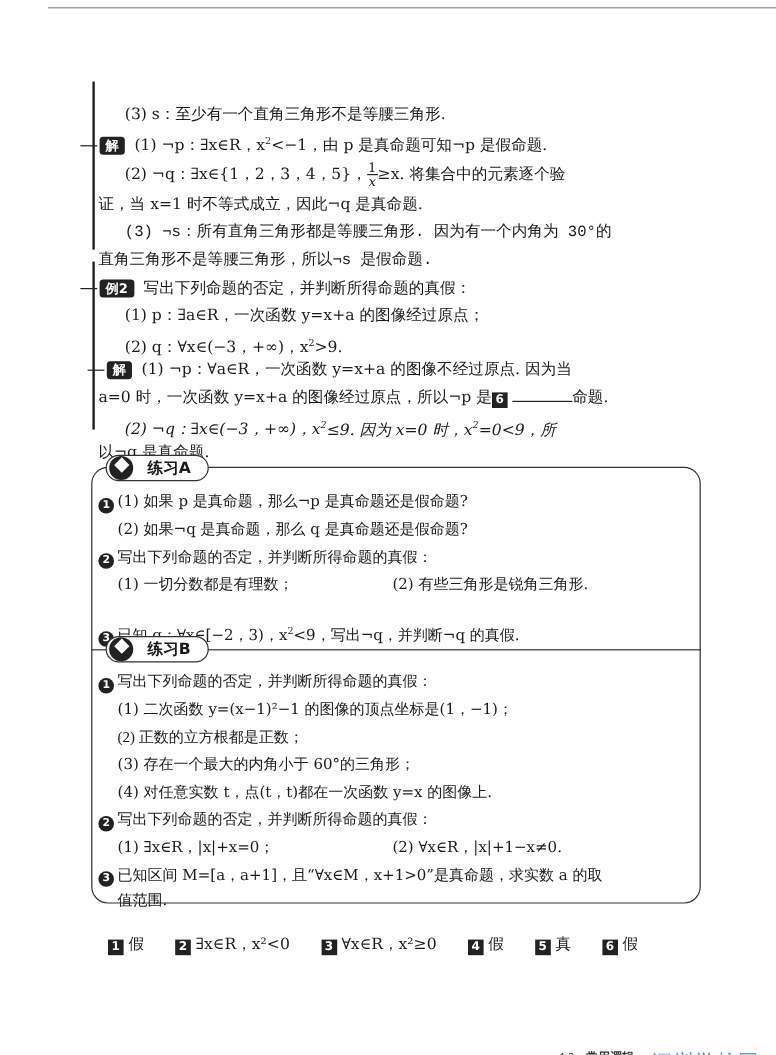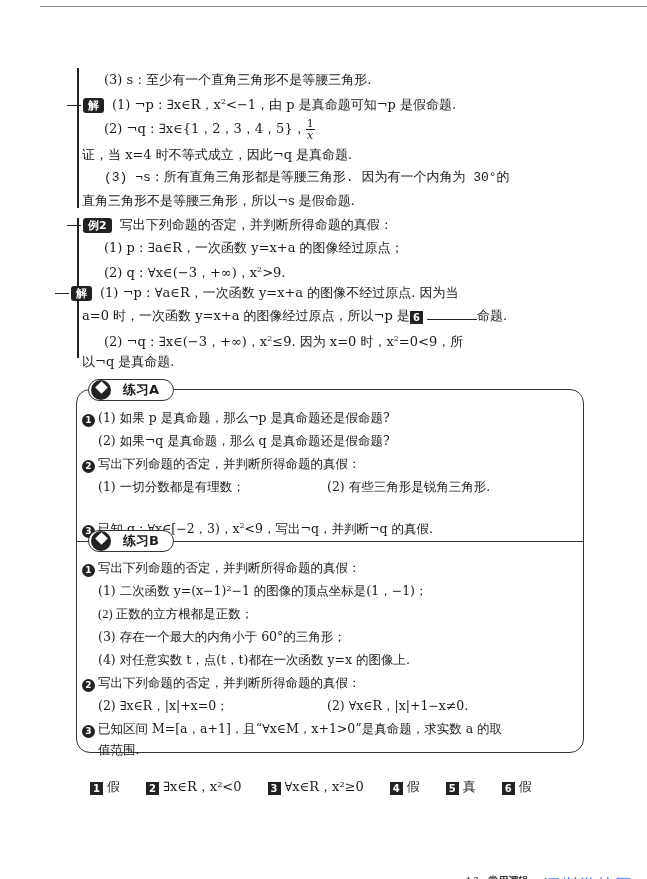--- a/index.html
+++ b/index.html
@@ -1,20 +1,20 @@
 <!DOCTYPE html>
 <html><head>
 <meta charset="utf-8">
 <style>
   * { box-sizing: border-box; margin: 0; padding: 0; }
   html, body { width: 647px; height: 879px; background: #ffffff; overflow: hidden; }
   body { position: relative; font-family: "DejaVu Serif", "Liberation Serif", serif; color: #1a1a1a; font-size: 13px; }
   .top-rule { position: absolute; left: 40px; right: 0; top: 6px; border-top: 1px solid #888; }
   .vbar { position: absolute; left: 77px; width: 1.5px; background: #222; }
-  .line { position: absolute; left: 82px; white-space: nowrap; line-height: 20px; }
+  .line { position: absolute; left: 82px; white-space: nowrap; line-height: 20px; margin-top: 16px; }
   .ind { padding-left: 22px; }
   .tag { display: inline-block; background: #222; color: #fff; font-family: "DejaVu Sans", sans-serif; font-size: 11px; font-weight: bold; padding: 0 5px; border-radius: 3px; line-height: 15px; margin-right: 8px; position: relative; }
   .tag-line { display: inline-block; width: 14px; border-top: 1.5px solid #222; vertical-align: middle; margin-left: -5px; margin-right: 2px; }
   sup { font-size: 8px; }
   .frac { display: inline-block; vertical-align: middle; text-align: center; font-size: 11px; line-height: 11px; }
   .frac .num { display: block; border-bottom: 1px solid #222; padding: 0 1px; }
   .frac .den { display: block; font-style: italic; }
   .blank { display: inline-block; width: 50px; border-bottom: 1px solid #222; vertical-align: baseline; }
   .sq { display: inline-block; background: #222; color: #fff; font-family: "DejaVu Sans", sans-serif; font-size: 10px; font-weight: bold; width: 13px; height: 13px; line-height: 13px; text-align: center; margin-right: 4px; vertical-align: -1px; }
   .circ { display: inline-block; width: 13px; height: 13px; border-radius: 50%; background: #222; color: #fff; font-family: "DejaVu Sans", sans-serif; font-size: 9px; font-weight: bold; text-align: center; line-height: 13px; margin-right: 3px; vertical-align: -1px; }
@@ -38,39 +38,39 @@
 <div class="vbar" style="top:68px;height:140px;"></div>
 <div class="vbar" style="top:218px;height:140px;"></div>
 
 <div class="line" style="top:70px;"><span class="ind">(3) s：至少有一个直角三角形不是等腰三角形.</span></div>
 
 <div class="line" style="top:92px;left:72px;">
   <span class="tag-line"></span><span class="tag">解</span><span>(1) ¬p：∃x∈R，x</span><sup>2</sup><span>&lt;−1，由 p 是真命题可知¬p 是假命题.</span>
 </div>
 
 <div class="line" style="top:118px;">
-  <span class="ind">(2) ¬q：∃x∈{1，2，3，4，5}，</span><span class="frac"><span class="num">1</span><span class="den">x</span></span>
+  <span class="ind">(2) ¬q：∃x∈{1，2，3，4，5}，</span><span class="frac"><span class="num">1</span><span class="den">x</span></span><span>≥x. 将集合中的元素逐个验</span>
 </div>
-<div class="line" style="top:145px;"><span>证，当 x=4 时不等式成立，因此¬q 是真命题.</span></div>
+<div class="line" style="top:145px;"><span>证，当 x=1 时不等式成立，因此¬q 是真命题.</span></div>
 <div class="line" style="top:168px;font-family:Liberation Mono, monospace;"><span class="ind">(3) ¬s：所有直角三角形都是等腰三角形. 因为有一个内角为 30°的</span></div>
-<div class="line" style="top:191px;"><span>直角三角形不是等腰三角形，所以¬s 是假命题.</span></div>
+<div class="line" style="top:191px;font-family:Liberation Mono, monospace;"><span>直角三角形不是等腰三角形，所以¬s 是假命题.</span></div>
 
 <div class="line" style="top:215px;left:72px;">
   <span class="tag-line"></span><span class="tag">例2</span><span>写出下列命题的否定，并判断所得命题的真假：</span>
 </div>
 <div class="line" style="top:238px;"><span class="ind">(1) p：∃a∈R，一次函数 y=x+a 的图像经过原点；</span></div>
 <div class="line" style="top:260px;"><span class="ind">(2) q：∀x∈(−3，+∞)，x</span><sup>2</sup><span>&gt;9.</span></div>
 
-<div class="line" style="top:283px;left:60px;">
+<div class="line" style="top:283px;left:78px;">
   <span class="tag-line"></span><span class="tag">解</span><span>(1) ¬p：∀a∈R，一次函数 y=x+a 的图像不经过原点. 因为当</span>
 </div>
 <div class="line" style="top:306px;">
   <span>a=0 时，一次函数 y=x+a 的图像经过原点，所以¬p 是</span><span class="sq">6</span><span class="blank"></span><span>命题.</span>
 </div>
-<div class="line" style="top:329px;">
+<div class="line" style="top:329px;font-style:italic;">
   <span class="ind">(2) ¬q：∃x∈(−3，+∞)，x</span><sup>2</sup><span>≤9. 因为 x=0 时，x</span><sup>2</sup><span>=0&lt;9，所</span>
 </div>
 <div class="line" style="top:352px;"><span>以¬q 是真命题.</span></div>
 
 <div class="box" style="top:389px;height:364px;"></div>
 
 <div class="exhead" style="left:88px;top:379px;">
   <span class="exicon"></span>
   <span class="extitle">练习A</span>
 </div>
@@ -87,21 +87,21 @@
   <span class="exicon"></span>
   <span class="extitle">练习B</span>
 </div>
 
 <div class="ex-line" style="left:82px;top:558px;"><span class="circ">1</span><span>写出下列命题的否定，并判断所得命题的真假：</span></div>
 <div class="ex-line" style="left:98px;top:581px;"><span>(1) 二次函数 y=(x−1)²−1 的图像的顶点坐标是(1，−1)；</span></div>
 <div class="ex-line" style="left:98px;top:604px;font-family:Liberation Serif, serif;"><span>(2) 正数的立方根都是正数；</span></div>
 <div class="ex-line" style="left:98px;top:627px;"><span>(3) 存在一个最大的内角小于 60°的三角形；</span></div>
 <div class="ex-line" style="left:98px;top:650px;"><span>(4) 对任意实数 t，点(t，t)都在一次函数 y=x 的图像上.</span></div>
 <div class="ex-line" style="left:82px;top:673px;"><span class="circ">2</span><span>写出下列命题的否定，并判断所得命题的真假：</span></div>
-<div class="ex-line" style="left:98px;top:696px;"><span>(2) ∃x∈R，|x|+x=0；</span></div>
+<div class="ex-line" style="left:98px;top:696px;"><span>(1) ∃x∈R，|x|+x=0；</span></div>
 <div class="ex-line" style="left:327px;top:696px;"><span>(2) ∀x∈R，|x|+1−x≠0.</span></div>
 <div class="ex-line" style="left:82px;top:719px;"><span class="circ">3</span><span>已知区间 M=[a，a+1]，且“∀x∈M，x+1&gt;0”是真命题，求实数 a 的取</span></div>
 <div class="ex-line" style="left:98px;top:740px;"><span>值范围.</span></div>
 
 <div class="ans-row">
   <span class="ans"><span class="sq">1</span><span>假</span></span>
   <span class="ans"><span class="sq">2</span><span>∃x∈R，x²&lt;0</span></span>
   <span class="ans"><span class="sq">3</span><span>∀x∈R，x²≥0</span></span>
   <span class="ans"><span class="sq">4</span><span>假</span></span>
   <span class="ans"><span class="sq">5</span><span>真</span></span>

